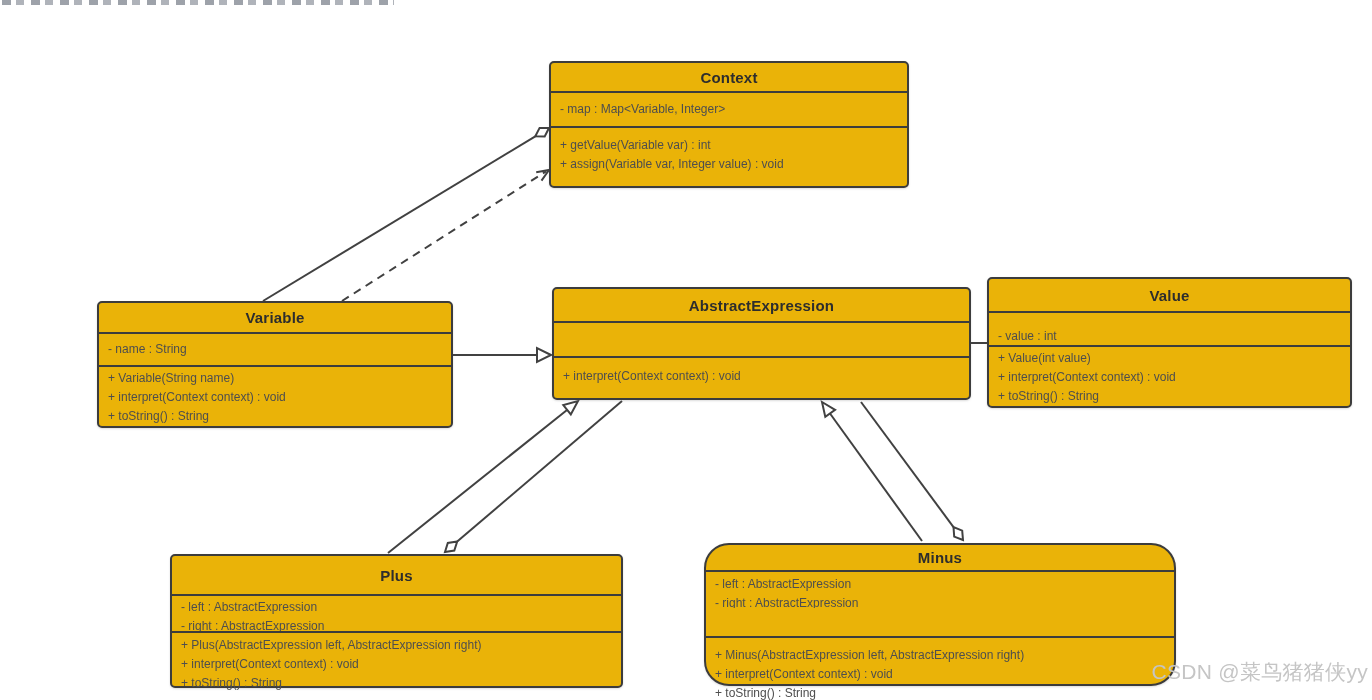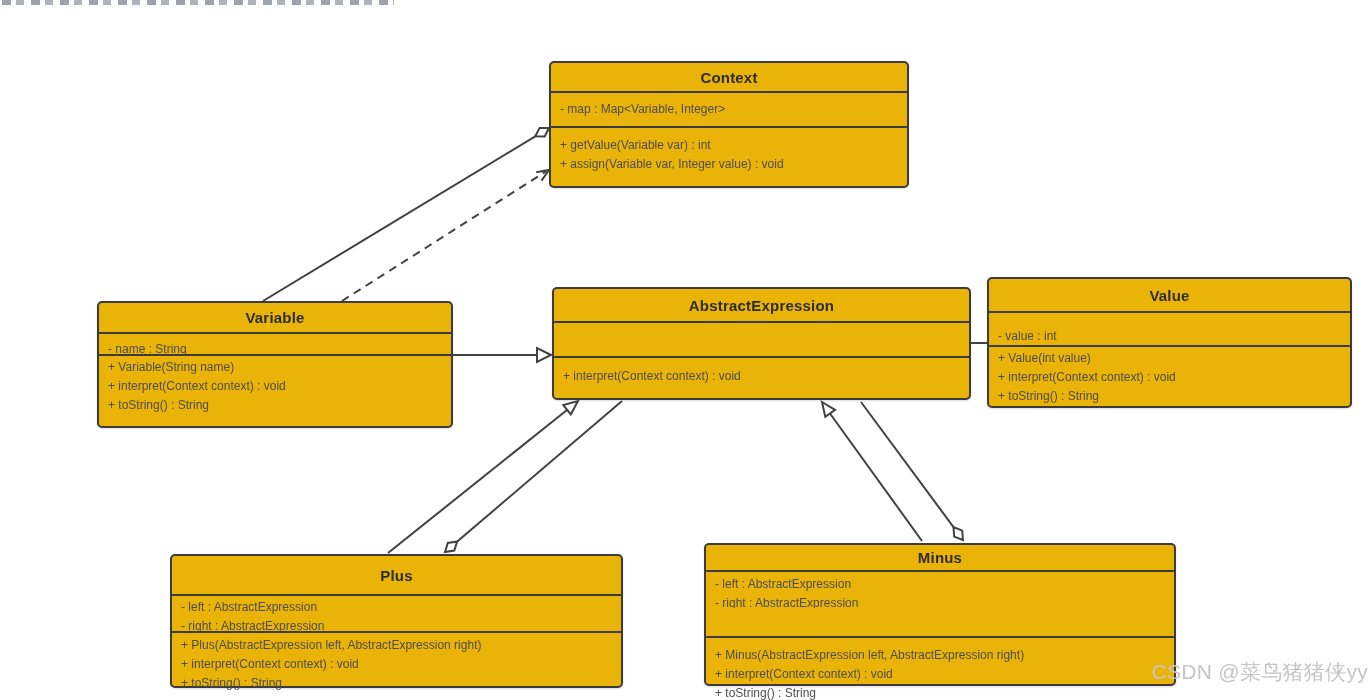--- a/index.html
+++ b/index.html
@@ -27,39 +27,39 @@
     box-sizing:border-box;overflow:hidden;}
   .uml-row{font-size:12px;color:#4e4e4e;line-height:19px;white-space:nowrap;}
 
   .box-context{left:549px;top:61px;width:360px;height:127px;}
   .box-context .uml-title{height:28px;}
   .box-context .uml-attrs{height:35px;padding-top:7px;}
   .box-context .uml-methods{height:58px;padding-top:8px;}
 
   .box-variable{left:97px;top:301px;width:356px;height:127px;}
   .box-variable .uml-title{height:29px;}
-  .box-variable .uml-attrs{height:22px;padding-top:6px;}
+  .box-variable .uml-attrs{height:33px;padding-top:6px;}
   .box-variable .uml-methods{height:59px;padding-top:2px;}
 
   .box-ae{left:552px;top:287px;width:419px;height:113px;}
   .box-ae .uml-title{height:32px;}
   .box-ae .uml-attrs{height:35px;}
   .box-ae .uml-methods{height:40px;padding-top:9px;}
 
   .box-value{left:987px;top:277px;width:365px;height:131px;}
   .box-value .uml-title{height:32px;}
   .box-value .uml-attrs{height:34px;padding-top:14px;}
   .box-value .uml-methods{height:59px;padding-top:2px;}
 
   .box-plus{left:170px;top:554px;width:453px;height:134px;}
   .box-plus .uml-title{height:38px;}
   .box-plus .uml-attrs{height:37px;padding-top:2px;}
   .box-plus .uml-methods{height:65px;padding-top:3px;}
 
-  .box-minus{left:704px;top:543px;width:472px;height:143px;}
+  .box-minus{left:704px;top:543px;width:472px;height:143px;border-radius:25px;}
   .box-minus .uml-title{height:25px;}
   .box-minus .uml-attrs{height:38px;padding-top:3px;}
   .box-minus .uml-methods{height:74px;padding-top:8px;margin-top:28px;}
 
   .watermark{position:absolute;right:4px;bottom:14px;z-index:4;
     font-size:21px;color:#c5c5c5;letter-spacing:.3px;}
 </style>
 </head>
 <body>
 

